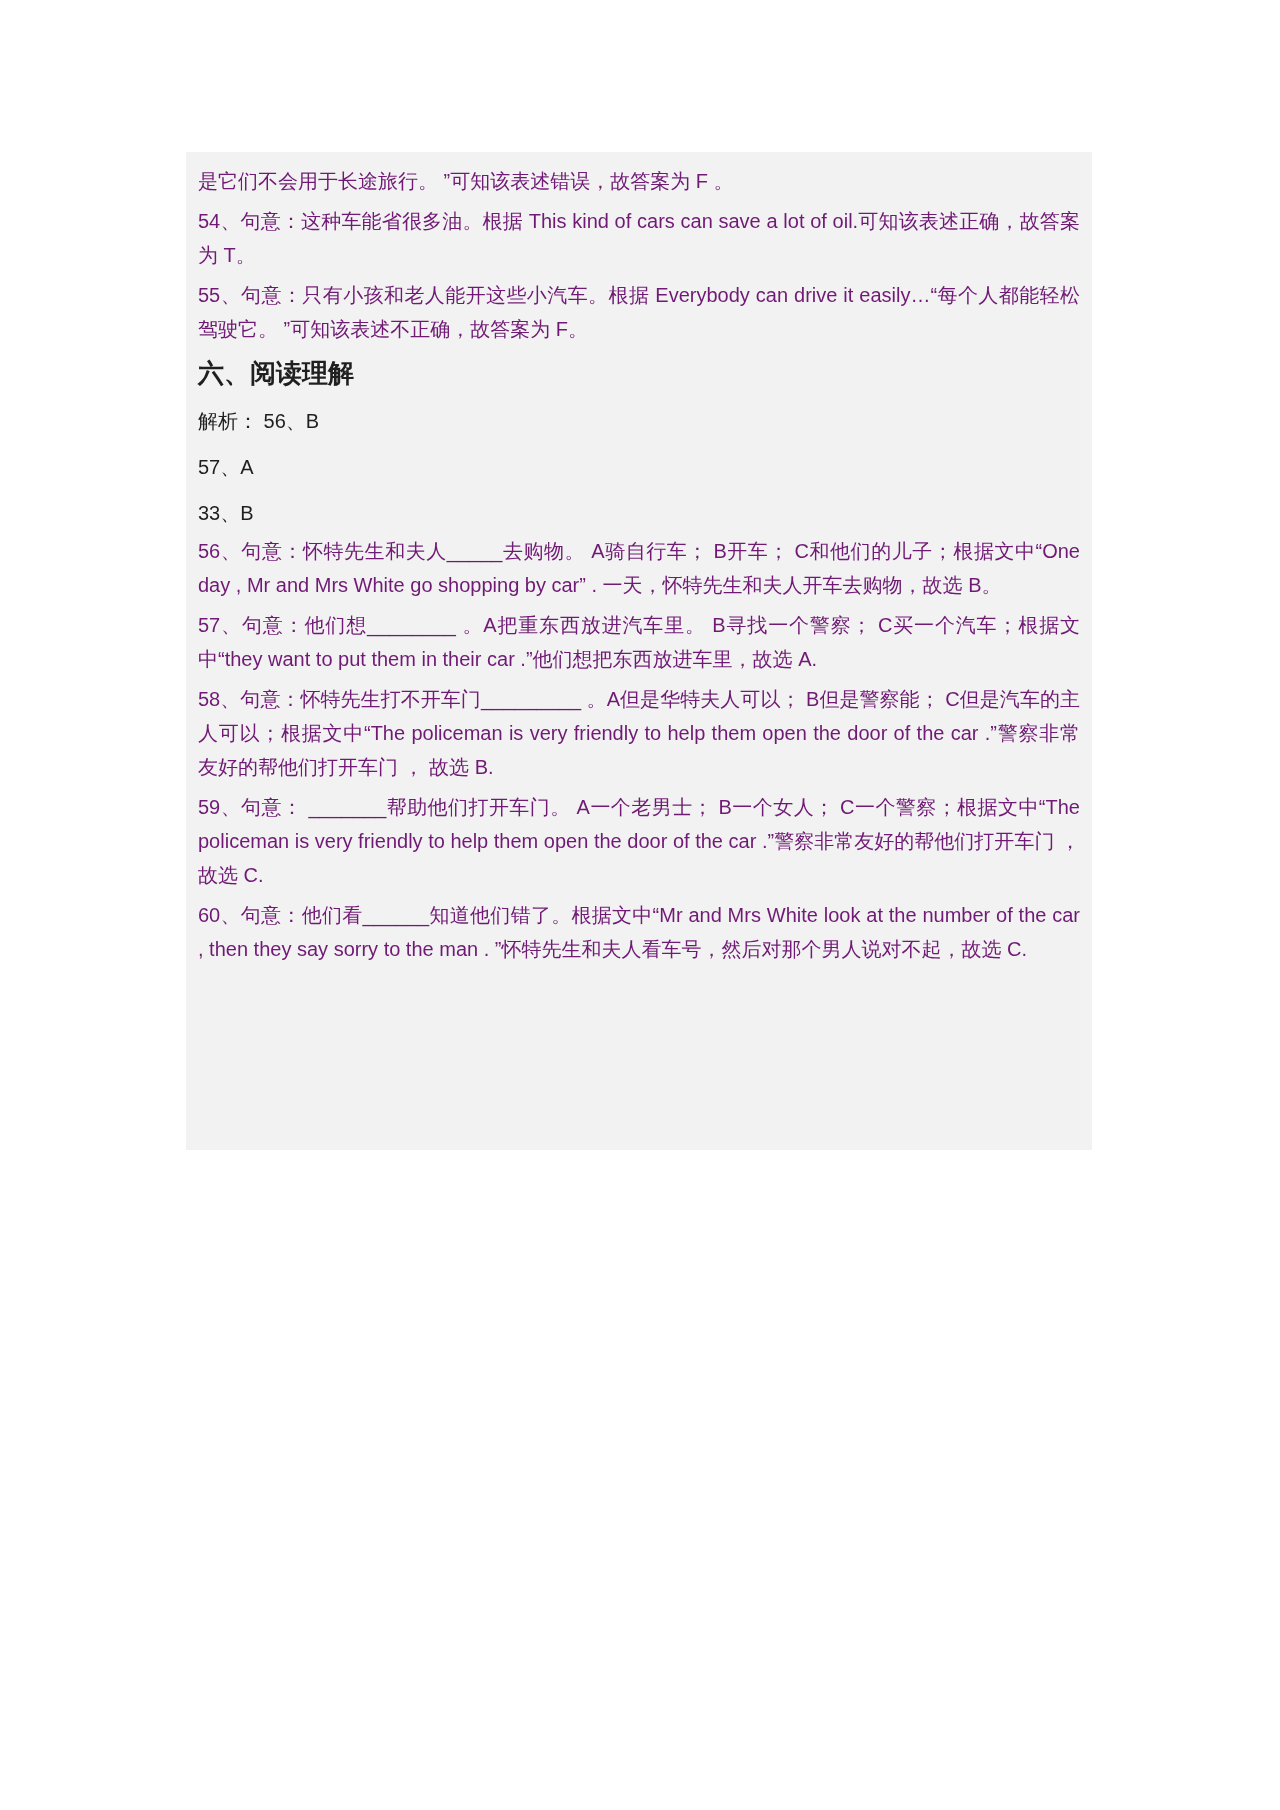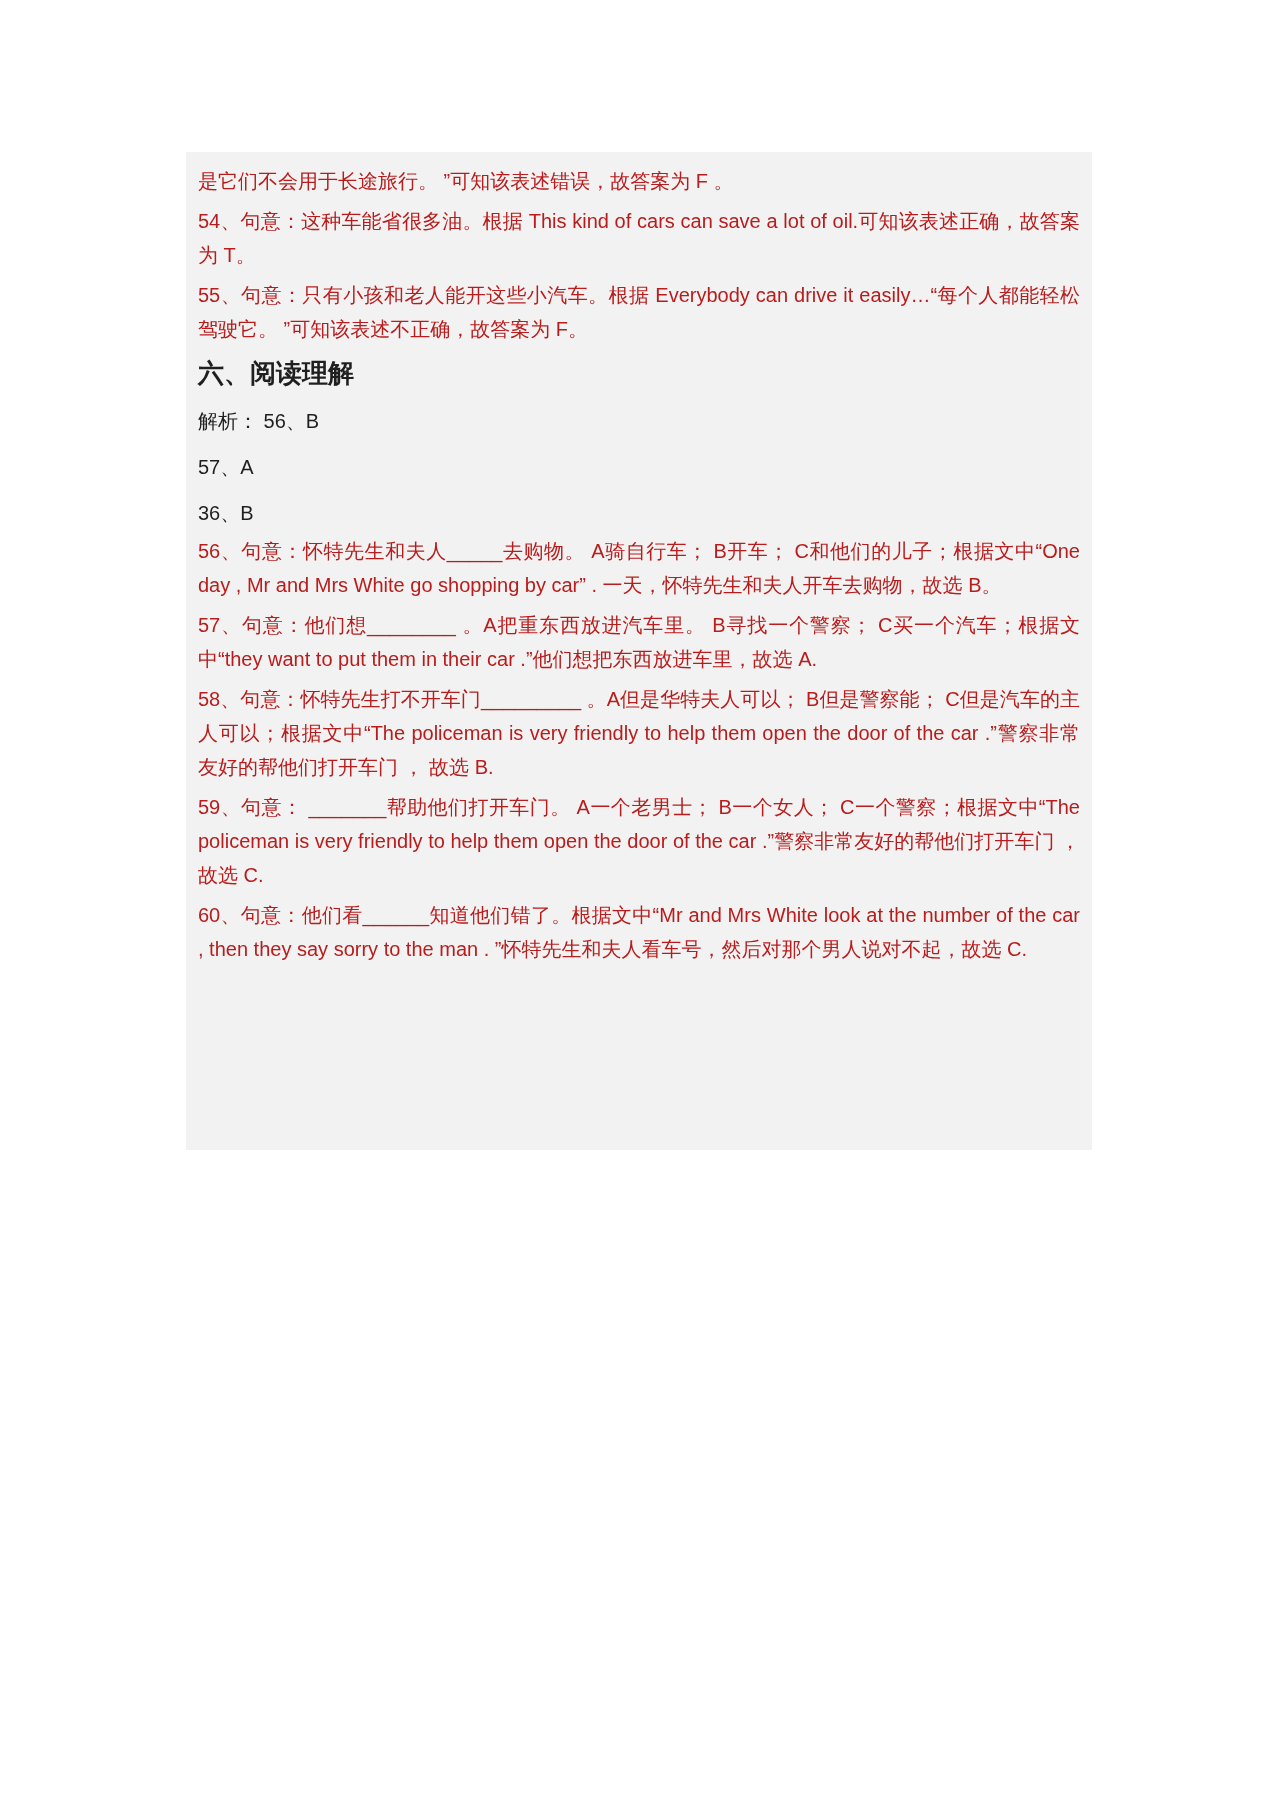--- a/index.html
+++ b/index.html
@@ -25,21 +25,21 @@
     width: 906px;
     height: 998px;
     background: #f2f2f2;
     padding: 12px 12px 10px 12px;
     overflow: hidden;
   }
   .body-para {
     margin: 0 0 6px 0;
     font-size: 20px;
     line-height: 34px;
-    color: #b91c1c;
+    color: #701a75;
     text-align: justify;
     word-break: break-word;
   }
   .heading {
     margin: 8px 0 4px 0;
     font-family: "DejaVu Serif", "Liberation Serif", serif;
     font-size: 26px;
     line-height: 38px;
     color: #1f1f1f;
     font-weight: 700;
@@ -58,20 +58,20 @@
 <body>
 
 <div class="page">
   <div class="panel" id="panel">
       <p class="body-para">是它们不会用于长途旅行。 ”可知该表述错误，故答案为 F 。</p>
       <p class="body-para">54、句意：这种车能省很多油。根据 This kind of cars can save a lot of oil.可知该表述正确，故答案为 T。</p>
       <p class="body-para">55、句意：只有小孩和老人能开这些小汽车。根据 Everybody can drive it easily…“每个人都能轻松驾驶它。 ”可知该表述不正确，故答案为 F。</p>
       <h2 class="heading">六、阅读理解</h2>
       <p class="answer answer-first">解析： 56、B</p>
       <p class="answer">57、A</p>
-      <p class="answer">36、B</p>
+      <p class="answer">33、B</p>
       <p class="body-para">56、句意：怀特先生和夫人_____去购物。 A骑自行车； B开车； C和他们的儿子；根据文中“One day , Mr and Mrs White go shopping by car” . 一天，怀特先生和夫人开车去购物，故选 B。</p>
       <p class="body-para">57、句意：他们想________ 。A把重东西放进汽车里。 B寻找一个警察； C买一个汽车；根据文中“they want to put them in their car .”他们想把东西放进车里，故选 A.</p>
       <p class="body-para">58、句意：怀特先生打不开车门_________ 。A但是华特夫人可以； B但是警察能； C但是汽车的主人可以；根据文中“The policeman is very friendly to help them open the door of the car .”警察非常友好的帮他们打开车门 ， 故选 B.</p>
       <p class="body-para">59、句意： _______帮助他们打开车门。 A一个老男士； B一个女人； C一个警察；根据文中“The policeman is very friendly to help them open the door of the car .”警察非常友好的帮他们打开车门 ， 故选 C.</p>
       <p class="body-para">60、句意：他们看______知道他们错了。根据文中“Mr and Mrs White look at the number of the car , then they say sorry to the man . ”怀特先生和夫人看车号，然后对那个男人说对不起，故选 C.</p>
     </div>
 </div>
 
 </body></html>

